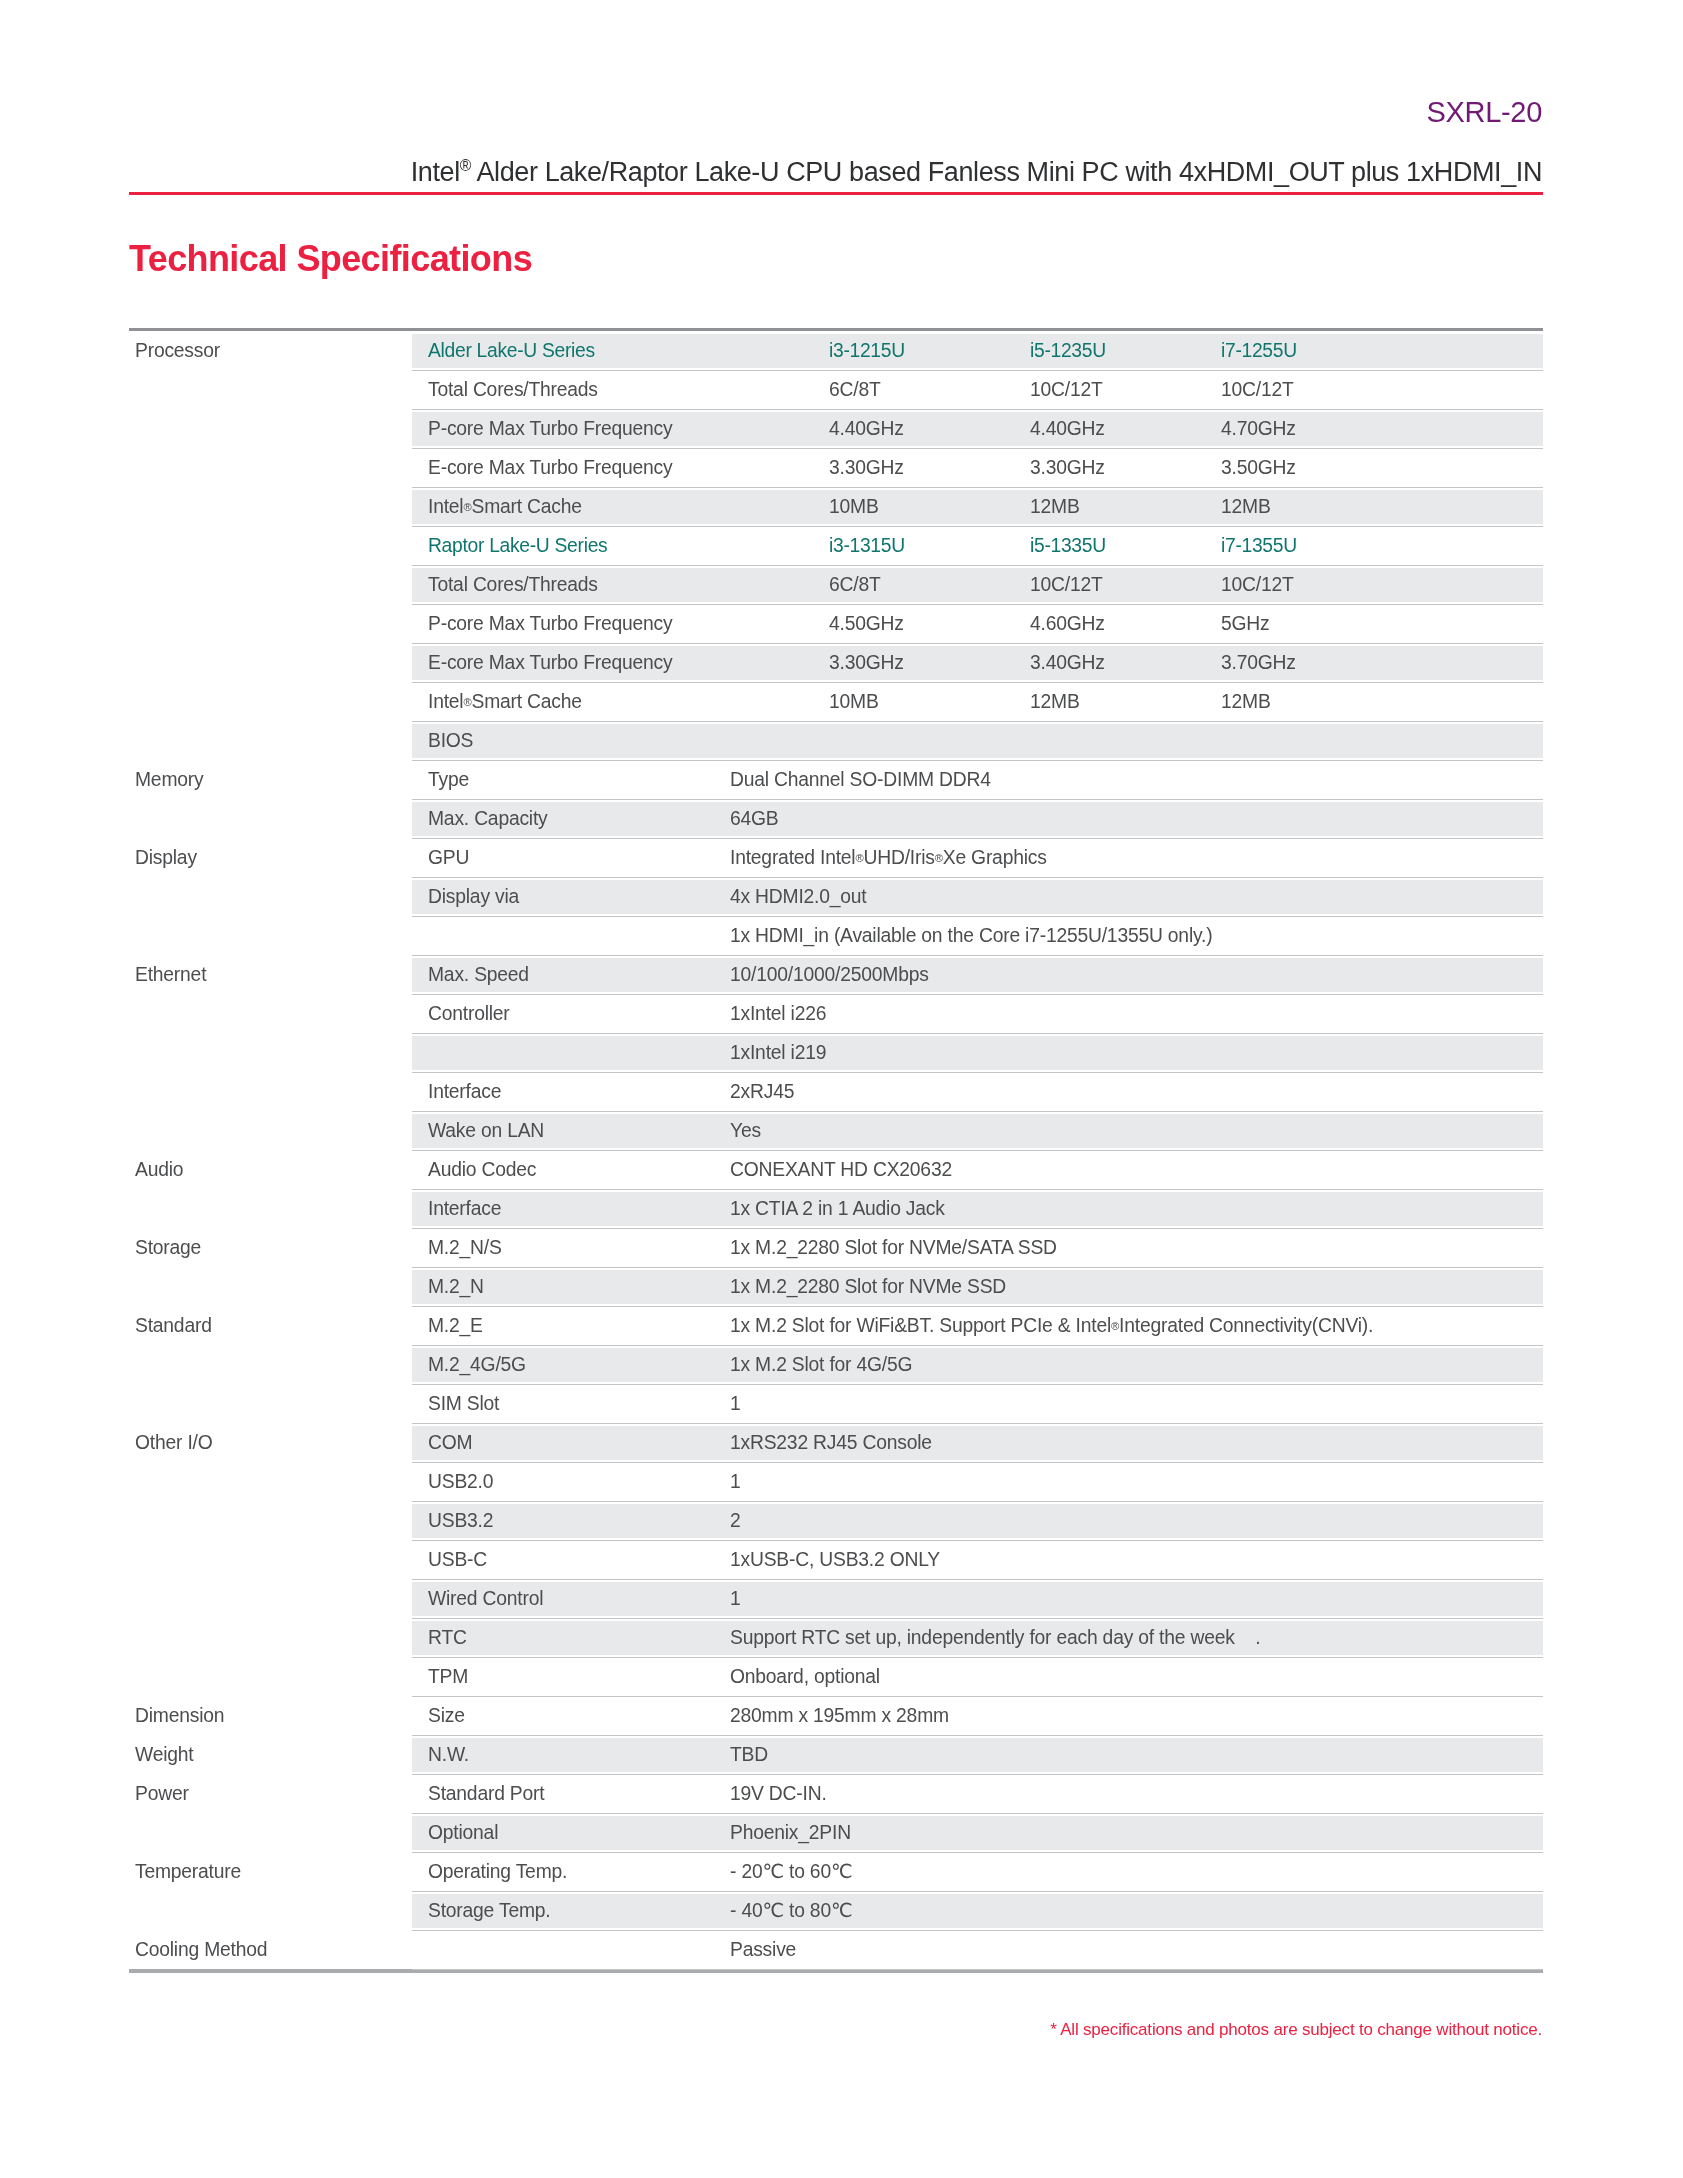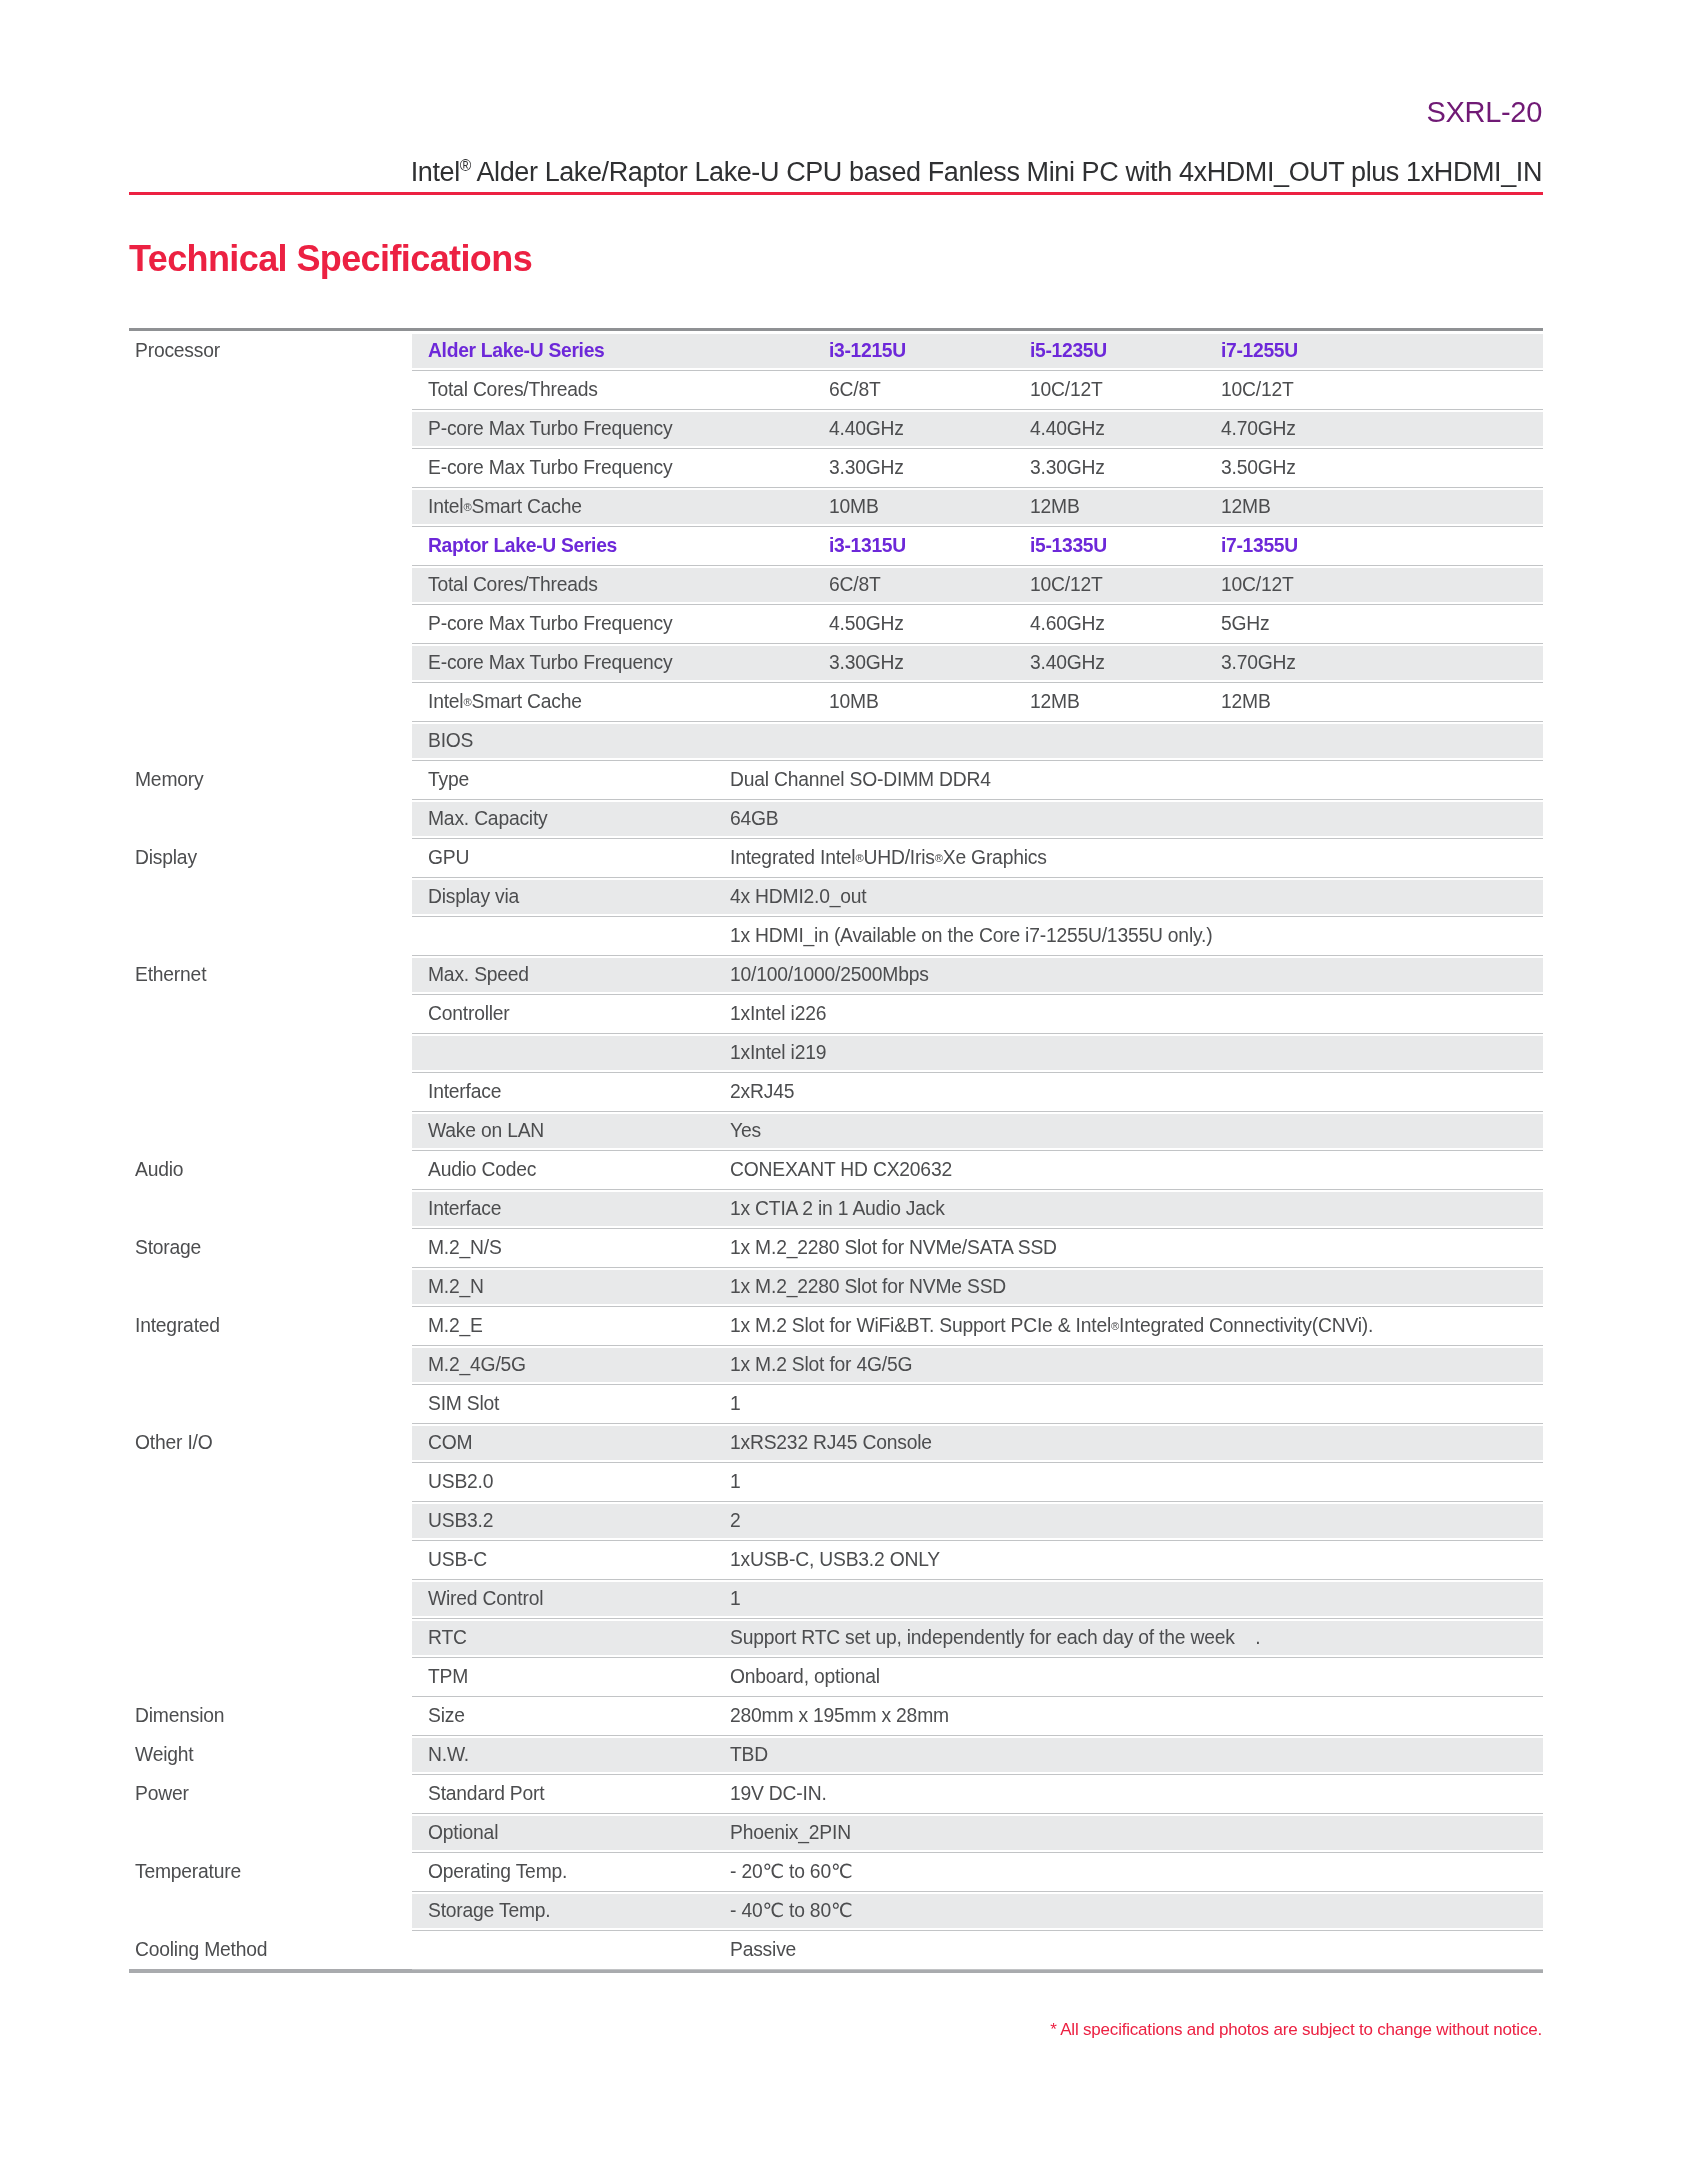--- a/index.html
+++ b/index.html
@@ -49,21 +49,21 @@
   .attr, .v, .val {
     display:flex; align-items:center; box-sizing:border-box;
     font-size:19.3px; letter-spacing:-0.2px; color:#4c4d4f; white-space:nowrap;
   }
   .attr  { width:417px; padding-left:16px; }   
   .attr.kv { width:318px; }                     
   .v     { width:201px; }
   .v + .v { width:191px; }
   .v + .v + .v { flex:1; }
   .val   { flex:1; }
-  .row.hdr .attr, .row.hdr .v { font-weight:700; color:#6d28d9; letter-spacing:-0.3px; }
+  .row.hdr .attr, .row.hdr .v { font-weight:400; color:#0f766e; letter-spacing:-0.3px; }
   sup.reg { font-size:58%; vertical-align:super; line-height:0; }
   .footnote {
     position:absolute; top:2020px; right:141px;
     font-size:17px; color:#ec2142; letter-spacing:-0.2px;
   }
 </style>
 </head>
 <body>
 
 <div class="brand">SXRL-20</div>
@@ -289,21 +289,21 @@
       </div>
       <div class="row shaded">
         <div class="cat"></div>
         <div class="cells">
           <div class="attr supfix kv">M.2_N</div>
           <div class="val supfix">1x M.2_2280 Slot for NVMe SSD</div>
         </div>
         <div class="sep"></div>
       </div>
       <div class="row">
-        <div class="cat">Integrated</div>
+        <div class="cat">Standard</div>
         <div class="cells">
           <div class="attr supfix kv">M.2_E</div>
           <div class="val supfix">1x M.2 Slot for WiFi&amp;BT. Support PCIe &amp; Intel<sup class="reg">®</sup> Integrated Connectivity(CNVi).</div>
         </div>
         <div class="sep"></div>
       </div>
       <div class="row shaded">
         <div class="cat"></div>
         <div class="cells">
           <div class="attr supfix kv">M.2_4G/5G</div>

